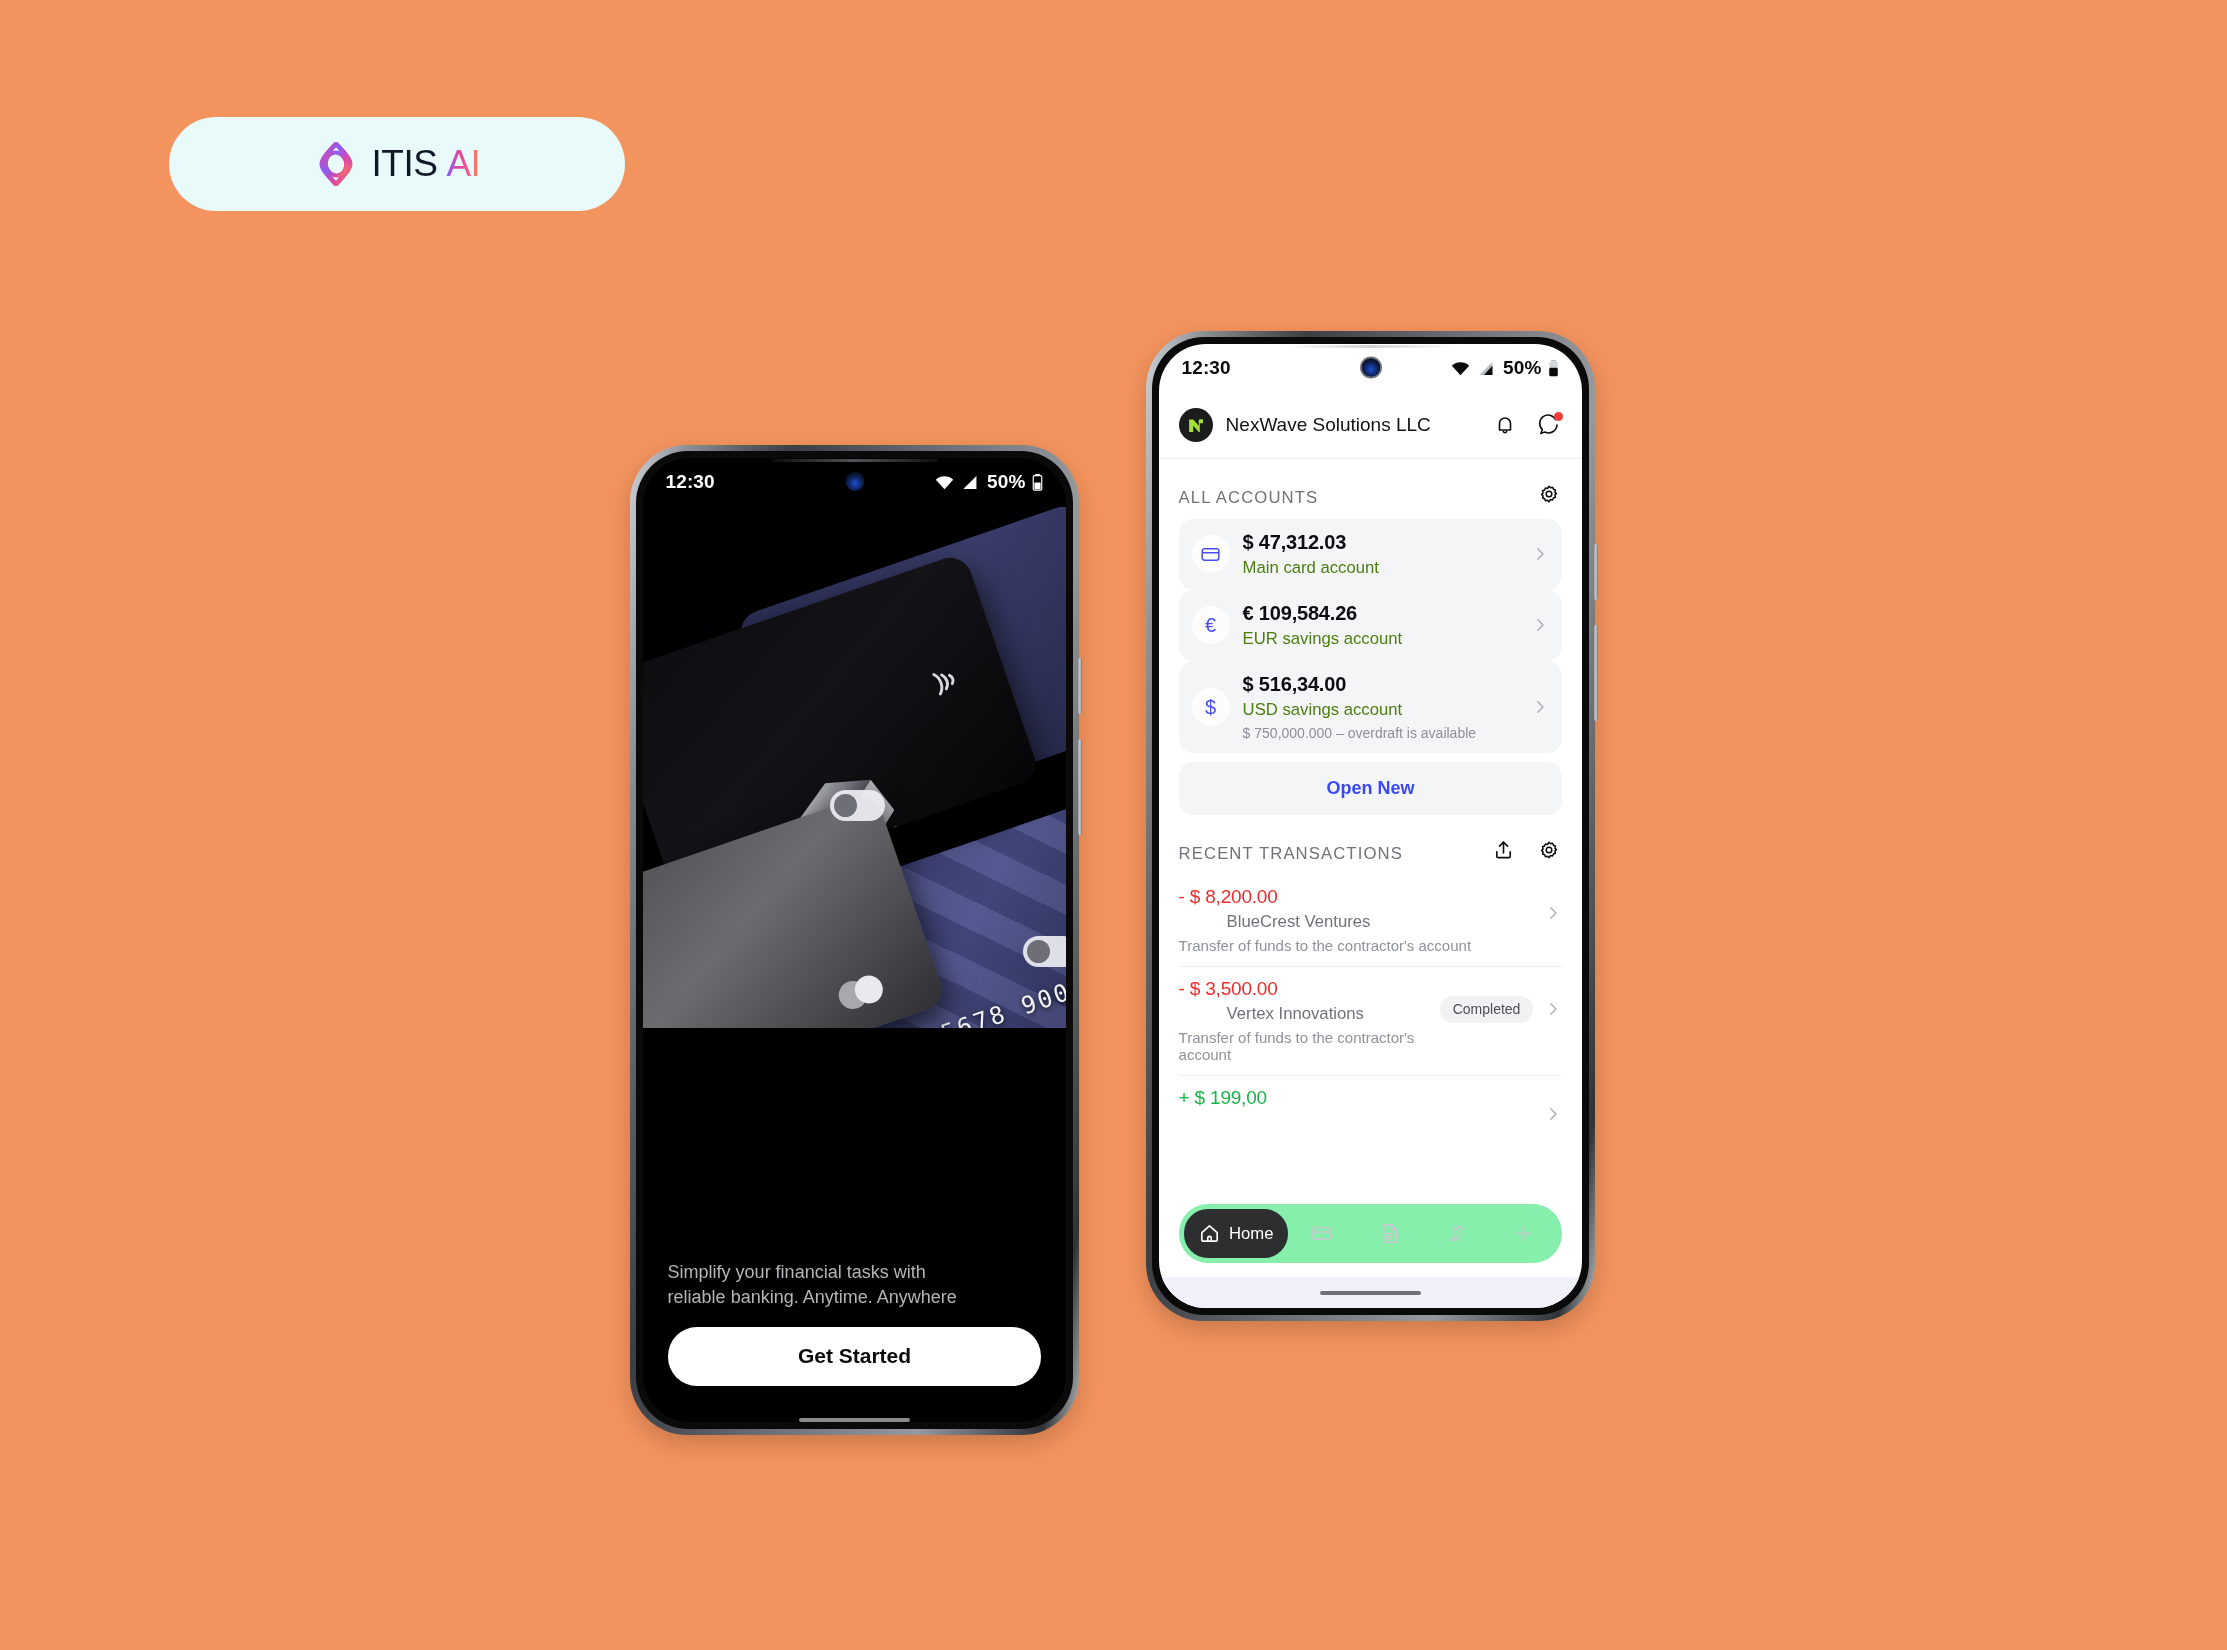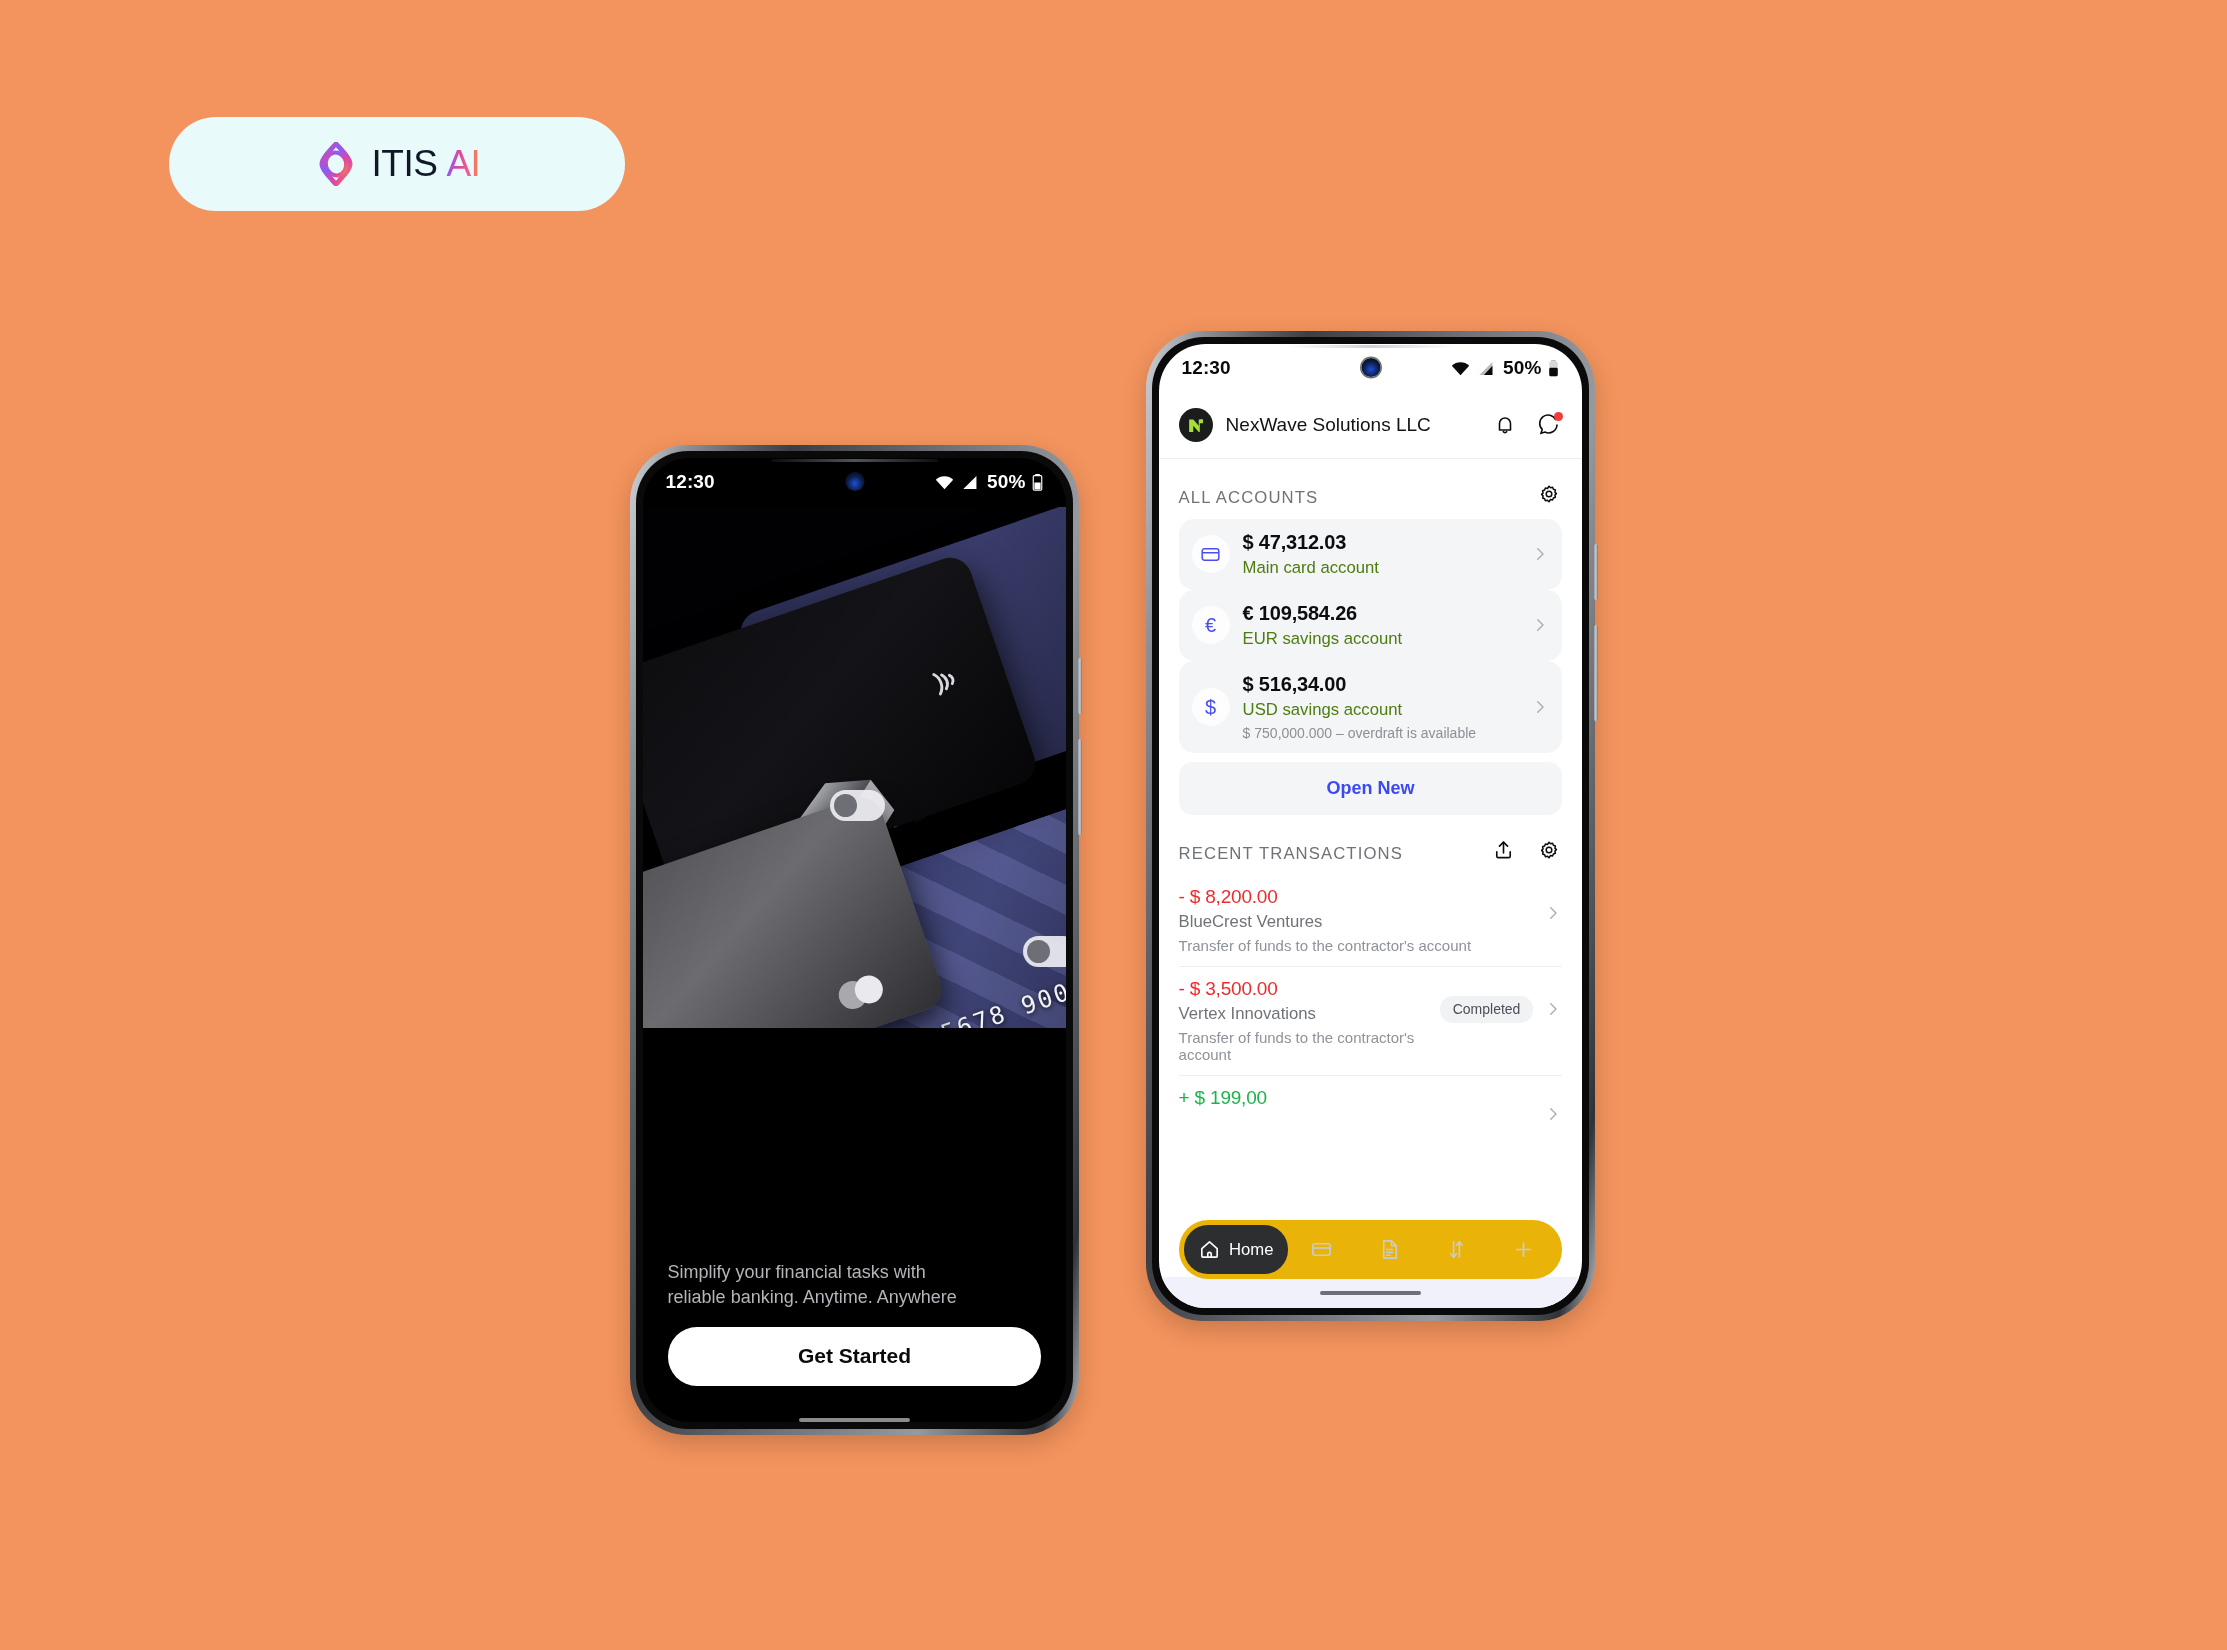--- a/index.html
+++ b/index.html
@@ -256,33 +256,33 @@
   .tx-list { padding: 0 20px; }
   .tx {
     padding: 11px 0 12px;
     border-bottom: 1px solid #eeeff1;
     display: flex; align-items: flex-start; gap: 8px; cursor: pointer;
   }
   .tx-main { flex: 1 1 auto; min-width: 0; }
   .tx-amt { font-size: 19px; font-weight: 500; letter-spacing: -0.2px; }
   .tx-amt.neg { color: #ef2b2b; }
   .tx-amt.pos { color: #1bb34a; }
-  .tx-party { font-size: 16.7px; color: #6f7379; margin-top: 4.6px; }
+  .tx-party { font-size: 16.7px; color: #6f7379; margin-top: 4.6px; margin-left: 48px; }
   .tx-desc { font-size: 15px; color: #8e9299; margin-top: 4.6px; }
   .tx-right { display:flex; align-items:center; gap: 11px; padding-top: 18px; flex: 0 0 auto; }
   .pill-status {
     background: #f1f2f4; color: #4b4f56;
     font-size: 14px; border-radius: 13px;
     padding: 5.6px 13px; white-space: nowrap;
   }
 
   .tabbar {
-    position: absolute; left: 20px; right: 20px; bottom: 29px;
+    position: absolute; left: 20px; right: 20px; bottom: 45px;
     height: 59px; border-radius: 29px;
-    background: #eab308;
+    background: #86efac;
     display: flex; align-items: center; padding: 0 5px;
     z-index: 20;
   }
   .tab {
     flex: 1 1 0; height: 49px;
     display: flex; align-items: center; justify-content: center;
     gap: 8px; color: #cfd1d4; cursor: pointer; border-radius: 24px;
   }
   .tab.active { background: #2d2e30; color: #fff; flex: 1.55 1 0; }
   .tab-label { font-size: 16.7px; font-weight: 500; }

